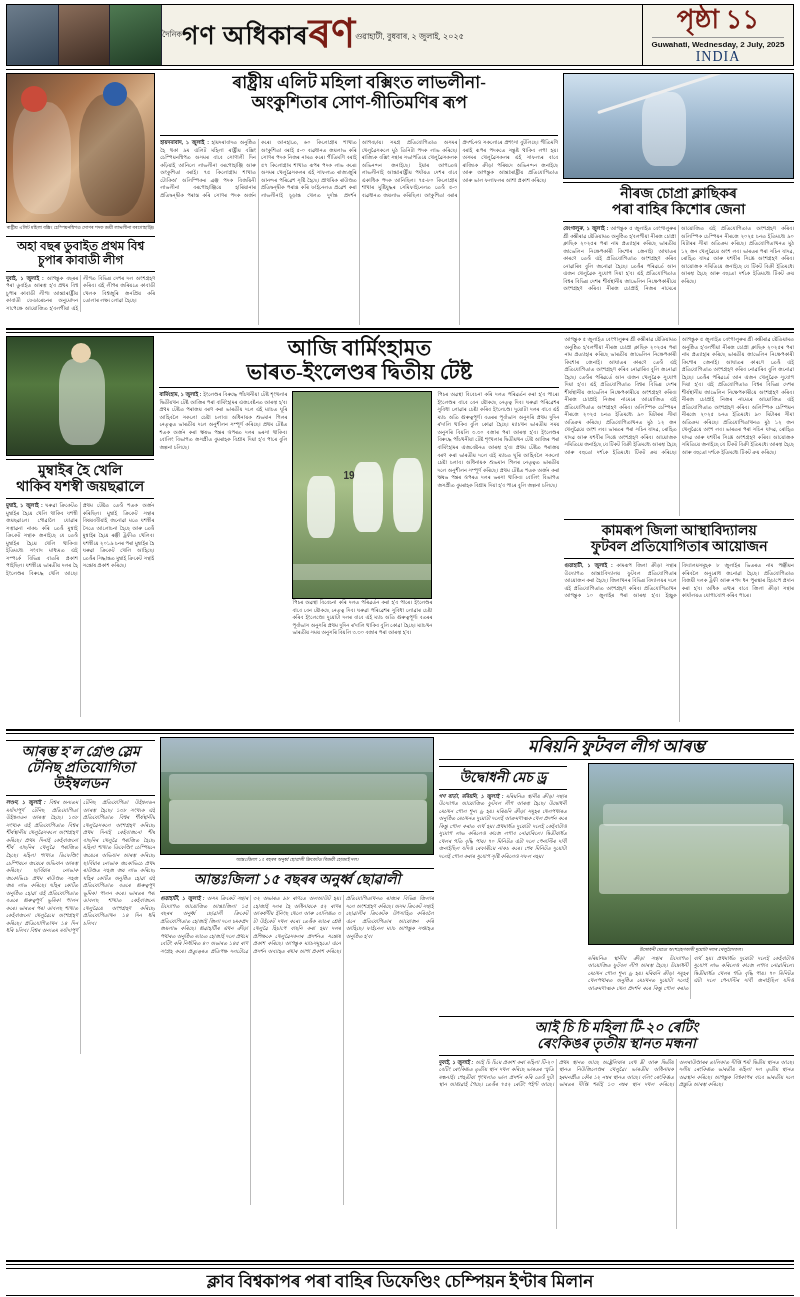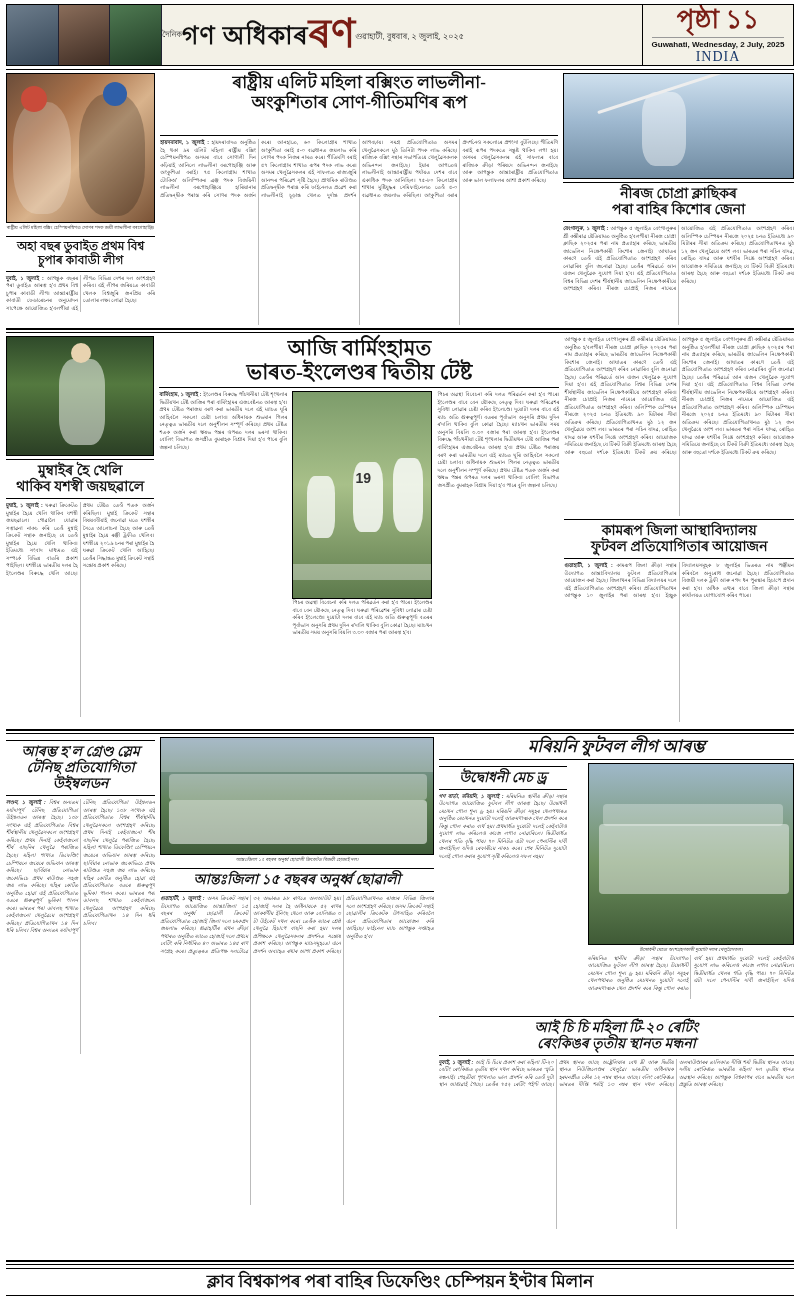--- a/index.html
+++ b/index.html
@@ -145,21 +145,21 @@
           <div class="body-t" style="height:325px;overflow:hidden;">
             <b>বাৰ্মিংহাম, ১ জুলাই :</b>
             <span>ইংলেণ্ডৰ বিৰুদ্ধে পাঁচখনীয়া টেষ্ট শৃংখলাৰ দ্বিতীয়খন টেষ্ট আজিৰ পৰা বাৰ্মিংহামৰ এজবেষ্টনত আৰম্ভ হ'ব। প্ৰথম টেষ্টত পৰাজয় বৰণ কৰা ভাৰতীয় দলে এই ম্যাচত ঘূৰি আহিবলৈ সকলো চেষ্টা চলাব। অধিনায়ক শুভমান গিলৰ নেতৃত্বত ভাৰতীয় দলে অনুশীলন সম্পূৰ্ণ কৰিছে। প্ৰথম টেষ্টত শতক অৰ্জন কৰা ঋষভ পন্তৰ ওপৰত দলৰ ভৰসা থাকিব। বোলিং বিভাগত জসপ্ৰীত বুমৰাহক বিশ্ৰাম দিয়া হ'ব পাৰে বুলি জল্পনা চলিছে।</span>
           </div>
         </div>
         <div style="width:140px;">
           <div class="photo cricket2" style="height:206px;border:1px solid #000;">
             <div class="fig" style="left:14px;top:84px;width:28px;height:62px;background:rgba(255,255,255,.75);border-radius:28%;"></div>
             <div class="fig" style="left:60px;top:70px;width:30px;height:70px;background:rgba(255,255,255,.8);border-radius:28%;"></div>
             <div class="fig" style="left:100px;top:66px;width:30px;height:74px;background:rgba(255,255,255,.8);border-radius:28%;"></div>
-            <div style="position:absolute;left:62px;top:78px;font-size:14px;font-weight:bold;color:#333;">19</div>
+            <div style="position:absolute;left:50px;top:78px;font-size:10px;font-weight:bold;color:#333;">19</div>
             <div style="position:absolute;left:0;bottom:18px;width:100%;height:16px;background:rgba(255,255,255,.35);"></div>
           </div>
           <div class="body-t" style="height:118px;overflow:hidden;">
             <span>পিচৰ অৱস্থা বিবেচনা কৰি দলত পৰিৱৰ্তন কৰা হ'ব পাৰে। ইংলেণ্ডৰ বাবে বেন ষ্টোকছে নেতৃত্ব দিব। ঘৰুৱা পৰিৱেশৰ সুবিধা লোৱাৰ চেষ্টা কৰিব ইংলেণ্ডে। দুয়োটা দলৰ বাবে এই ম্যাচ অতি গুৰুত্বপূৰ্ণ। বতৰৰ পূৰ্বাভাস অনুসৰি প্ৰথম দুদিন ৰ'দালি থাকিব বুলি কোৱা হৈছে। ম্যাচখন ভাৰতীয় সময় অনুসৰি বিয়লি ৩.৩০ বজাৰ পৰা আৰম্ভ হ'ব।</span>
           </div>
         </div>
         <div style="width:122px;">
           <div class="body-t" style="height:325px;overflow:hidden;">
             <span>পিচৰ অৱস্থা বিবেচনা কৰি দলত পৰিৱৰ্তন কৰা হ'ব পাৰে। ইংলেণ্ডৰ বাবে বেন ষ্টোকছে নেতৃত্ব দিব। ঘৰুৱা পৰিৱেশৰ সুবিধা লোৱাৰ চেষ্টা কৰিব ইংলেণ্ডে। দুয়োটা দলৰ বাবে এই ম্যাচ অতি গুৰুত্বপূৰ্ণ। বতৰৰ পূৰ্বাভাস অনুসৰি প্ৰথম দুদিন ৰ'দালি থাকিব বুলি কোৱা হৈছে। ম্যাচখন ভাৰতীয় সময় অনুসৰি বিয়লি ৩.৩০ বজাৰ পৰা আৰম্ভ হ'ব।</span>
             <span>ইংলেণ্ডৰ বিৰুদ্ধে পাঁচখনীয়া টেষ্ট শৃংখলাৰ দ্বিতীয়খন টেষ্ট আজিৰ পৰা বাৰ্মিংহামৰ এজবেষ্টনত আৰম্ভ হ'ব। প্ৰথম টেষ্টত পৰাজয় বৰণ কৰা ভাৰতীয় দলে এই ম্যাচত ঘূৰি আহিবলৈ সকলো চেষ্টা চলাব। অধিনায়ক শুভমান গিলৰ নেতৃত্বত ভাৰতীয় দলে অনুশীলন সম্পূৰ্ণ কৰিছে। প্ৰথম টেষ্টত শতক অৰ্জন কৰা ঋষভ পন্তৰ ওপৰত দলৰ ভৰসা থাকিব। বোলিং বিভাগত জসপ্ৰীত বুমৰাহক বিশ্ৰাম দিয়া হ'ব পাৰে বুলি জল্পনা চলিছে।</span>

